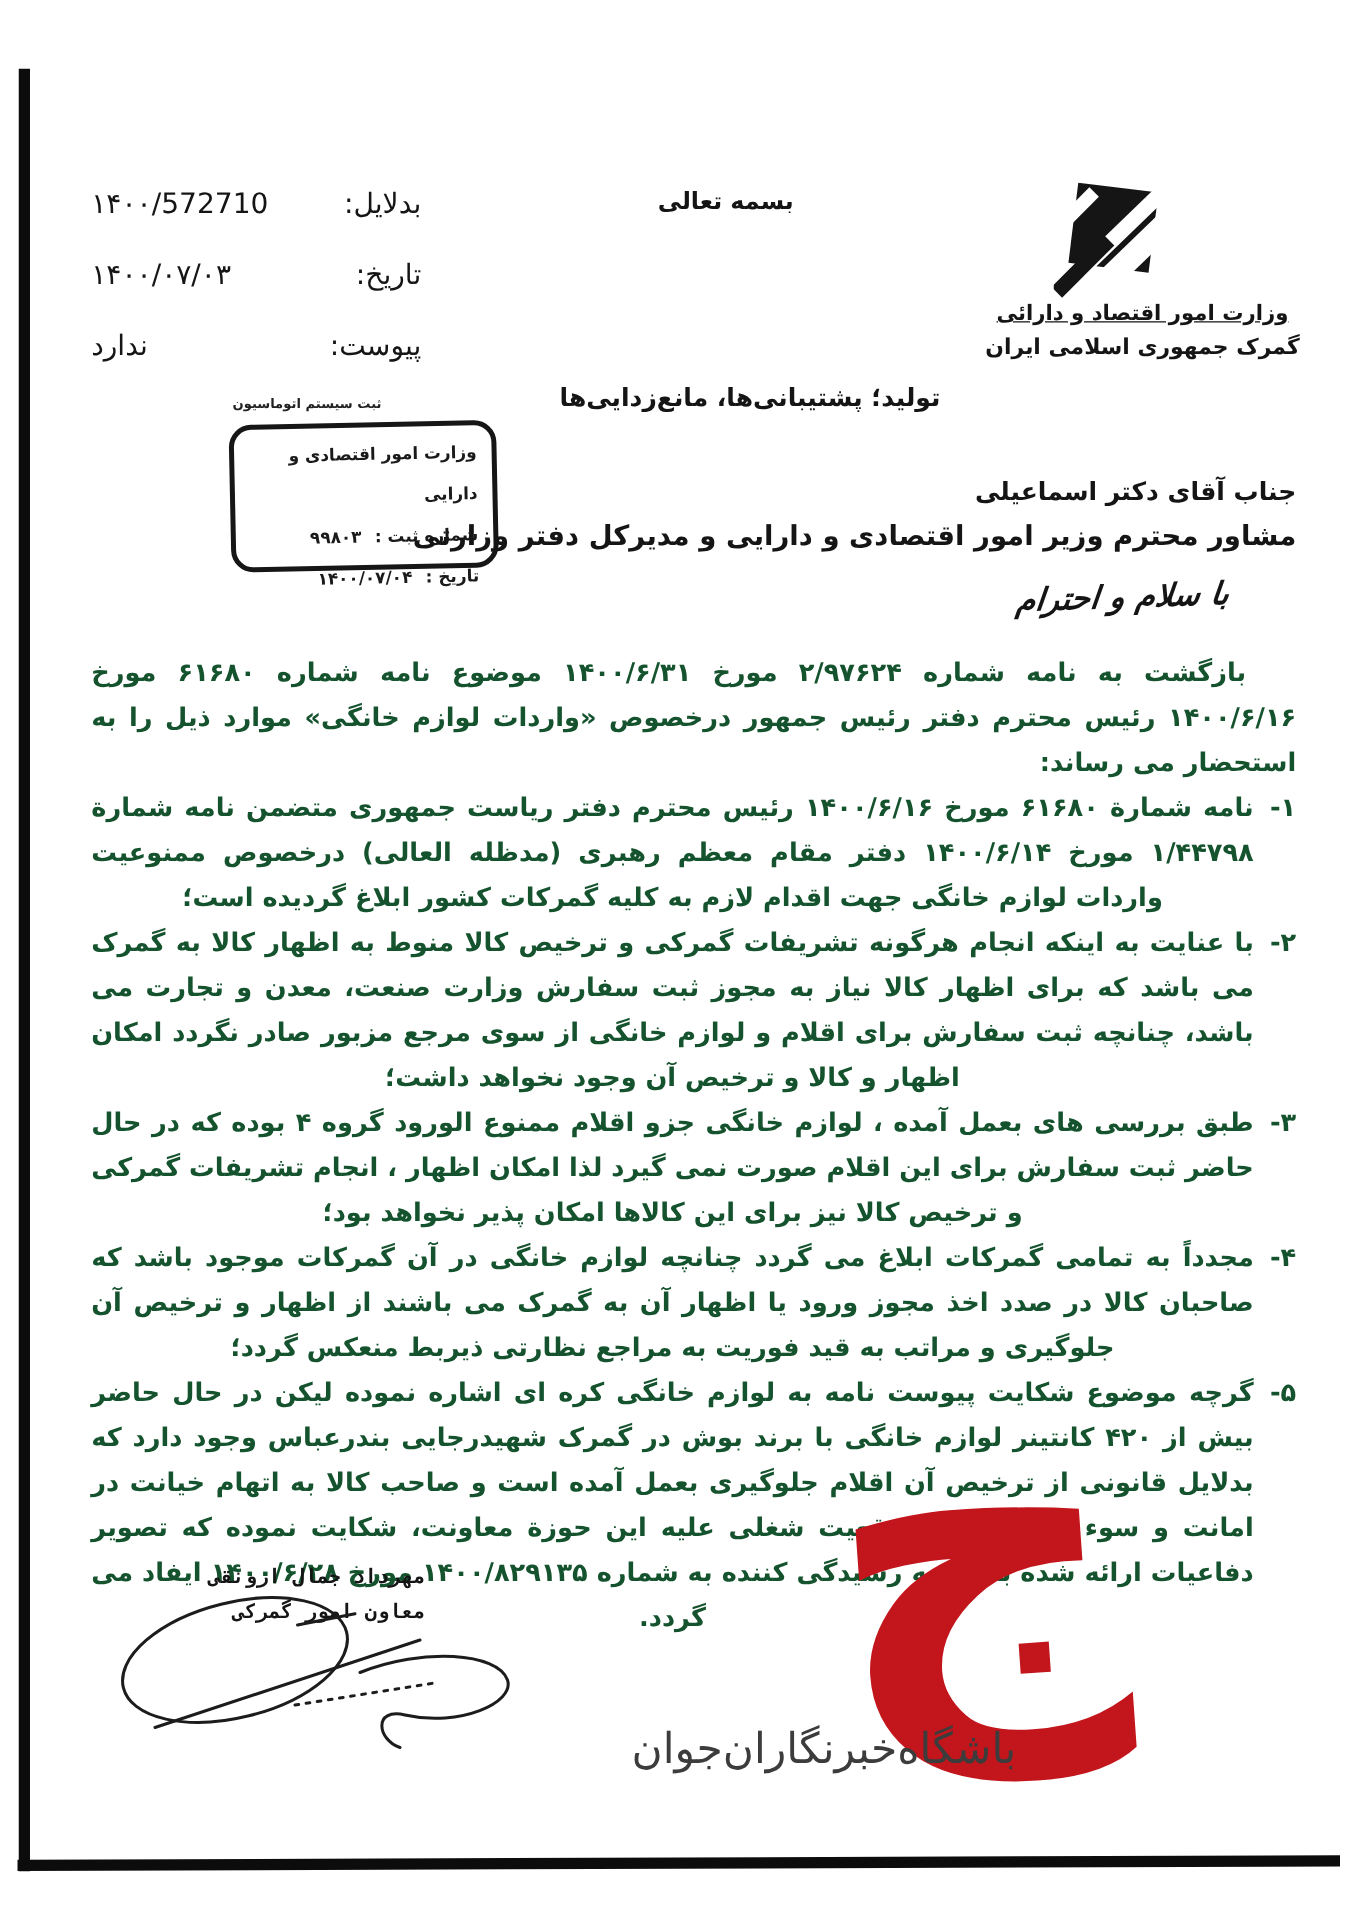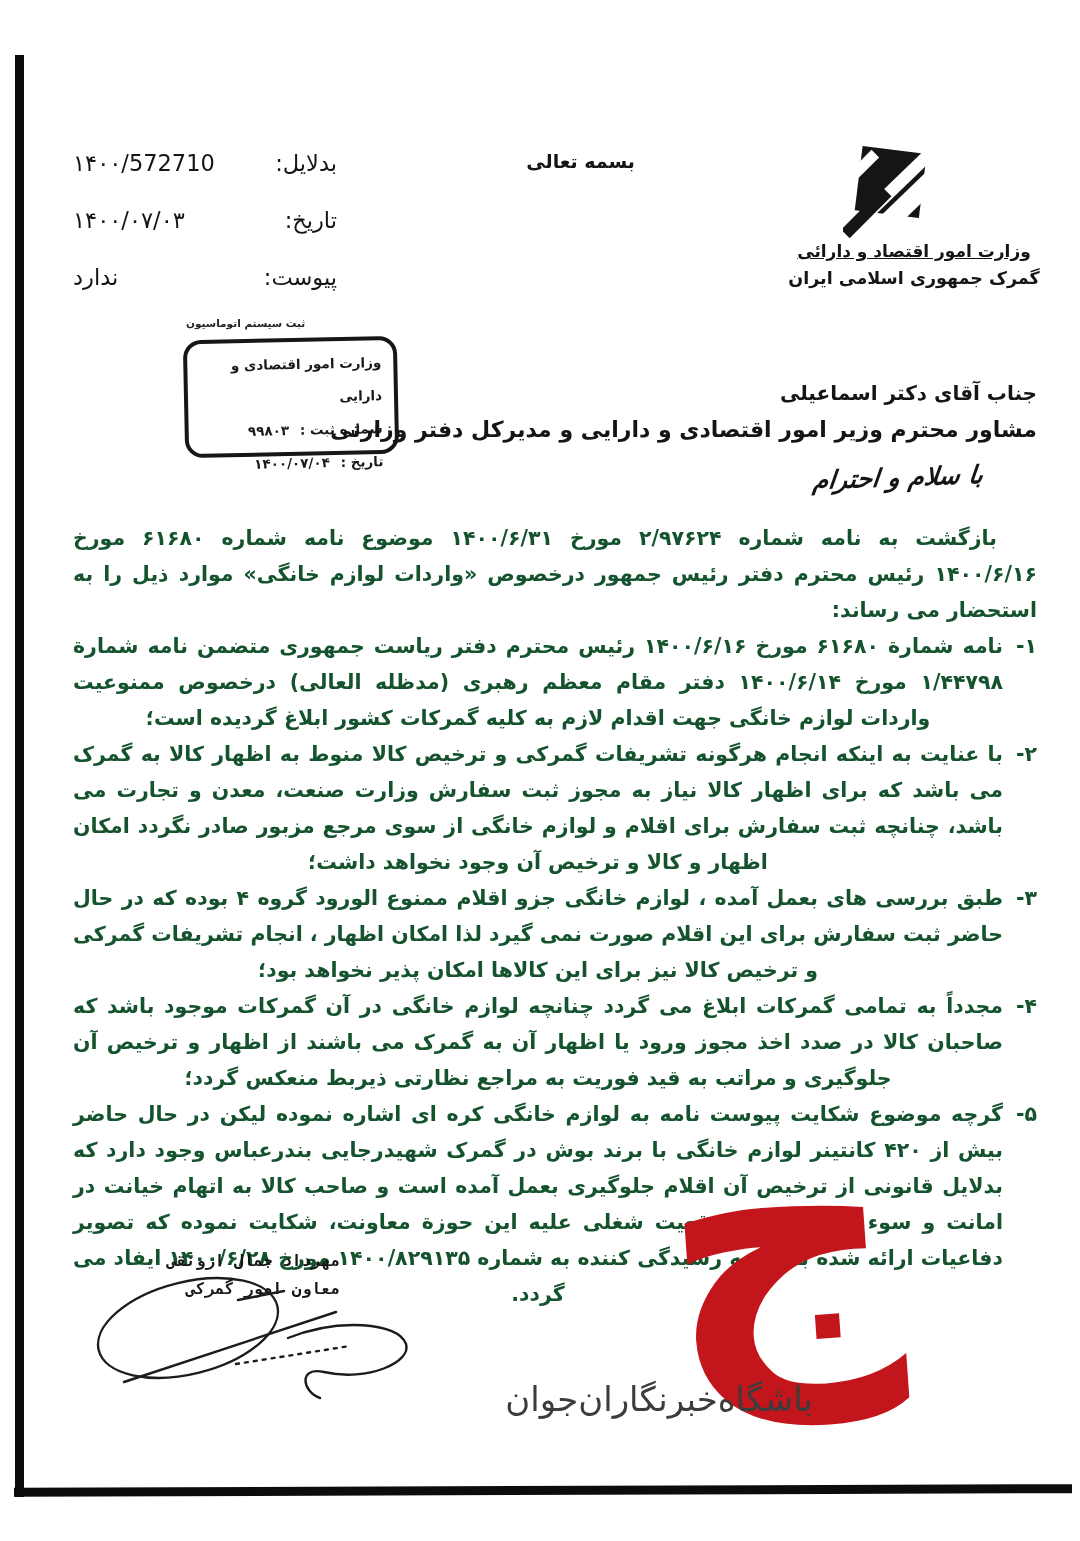--- a/index.html
+++ b/index.html
@@ -85,20 +85,21 @@
       <polygon points="8,26 30,4 38,12 16,34" fill="#ffffff"></polygon>
       <polygon points="-2,88 42,44 51,53 7,97" fill="#151515"></polygon>
     </svg>
   </div>
 
   <div class="abs org">
     <div class="l1">وزارت امور اقتصاد و دارائی</div>
     <div class="l2">گمرک جمهوری اسلامی ایران</div>
   </div>
 
+  <div class="abs slogan">تولید؛ پشتیبانی‌ها، مانع‌زدایی‌ها</div>
 
   <div class="abs stamp-note">ثبت سیستم اتوماسیون</div>
   <div class="abs stamp">
     <div>وزارت امور اقتصادی و دارایی</div>
     <div class="pair">
       <span>شماره ثبت :</span>
       <span>۹۹۸۰۳</span>
     </div>
     <div class="pair">
       <span>تاریخ :</span>

